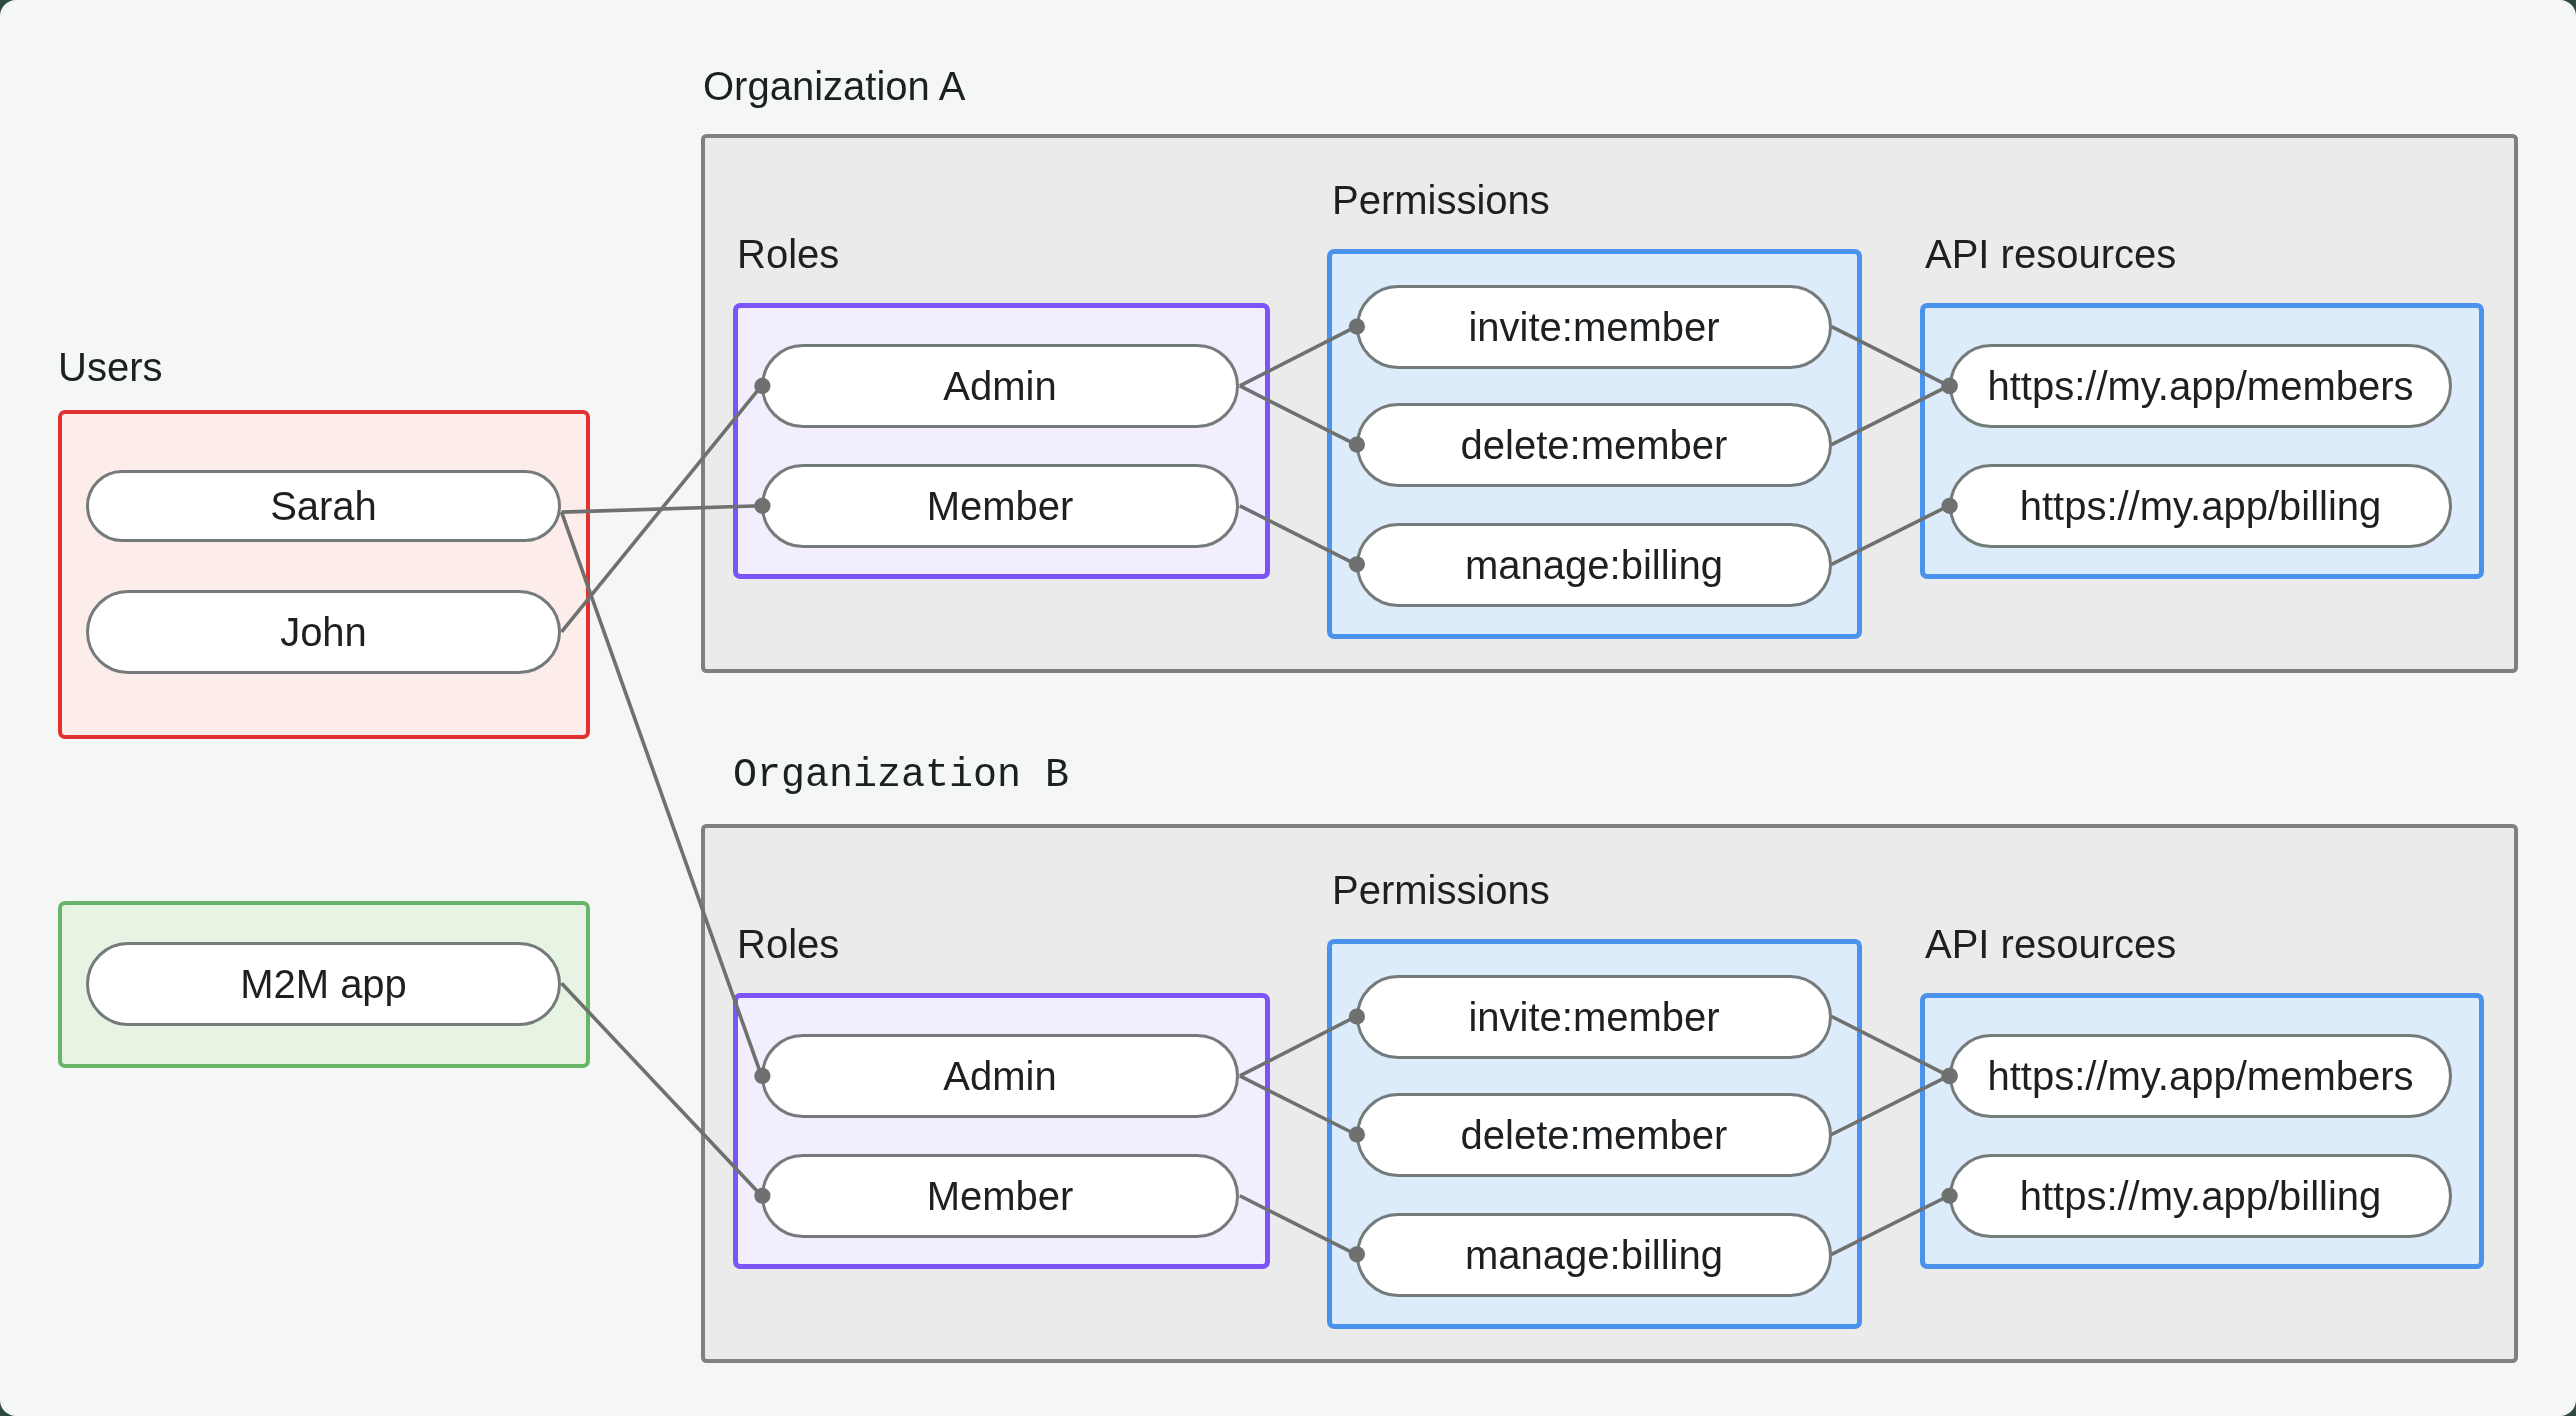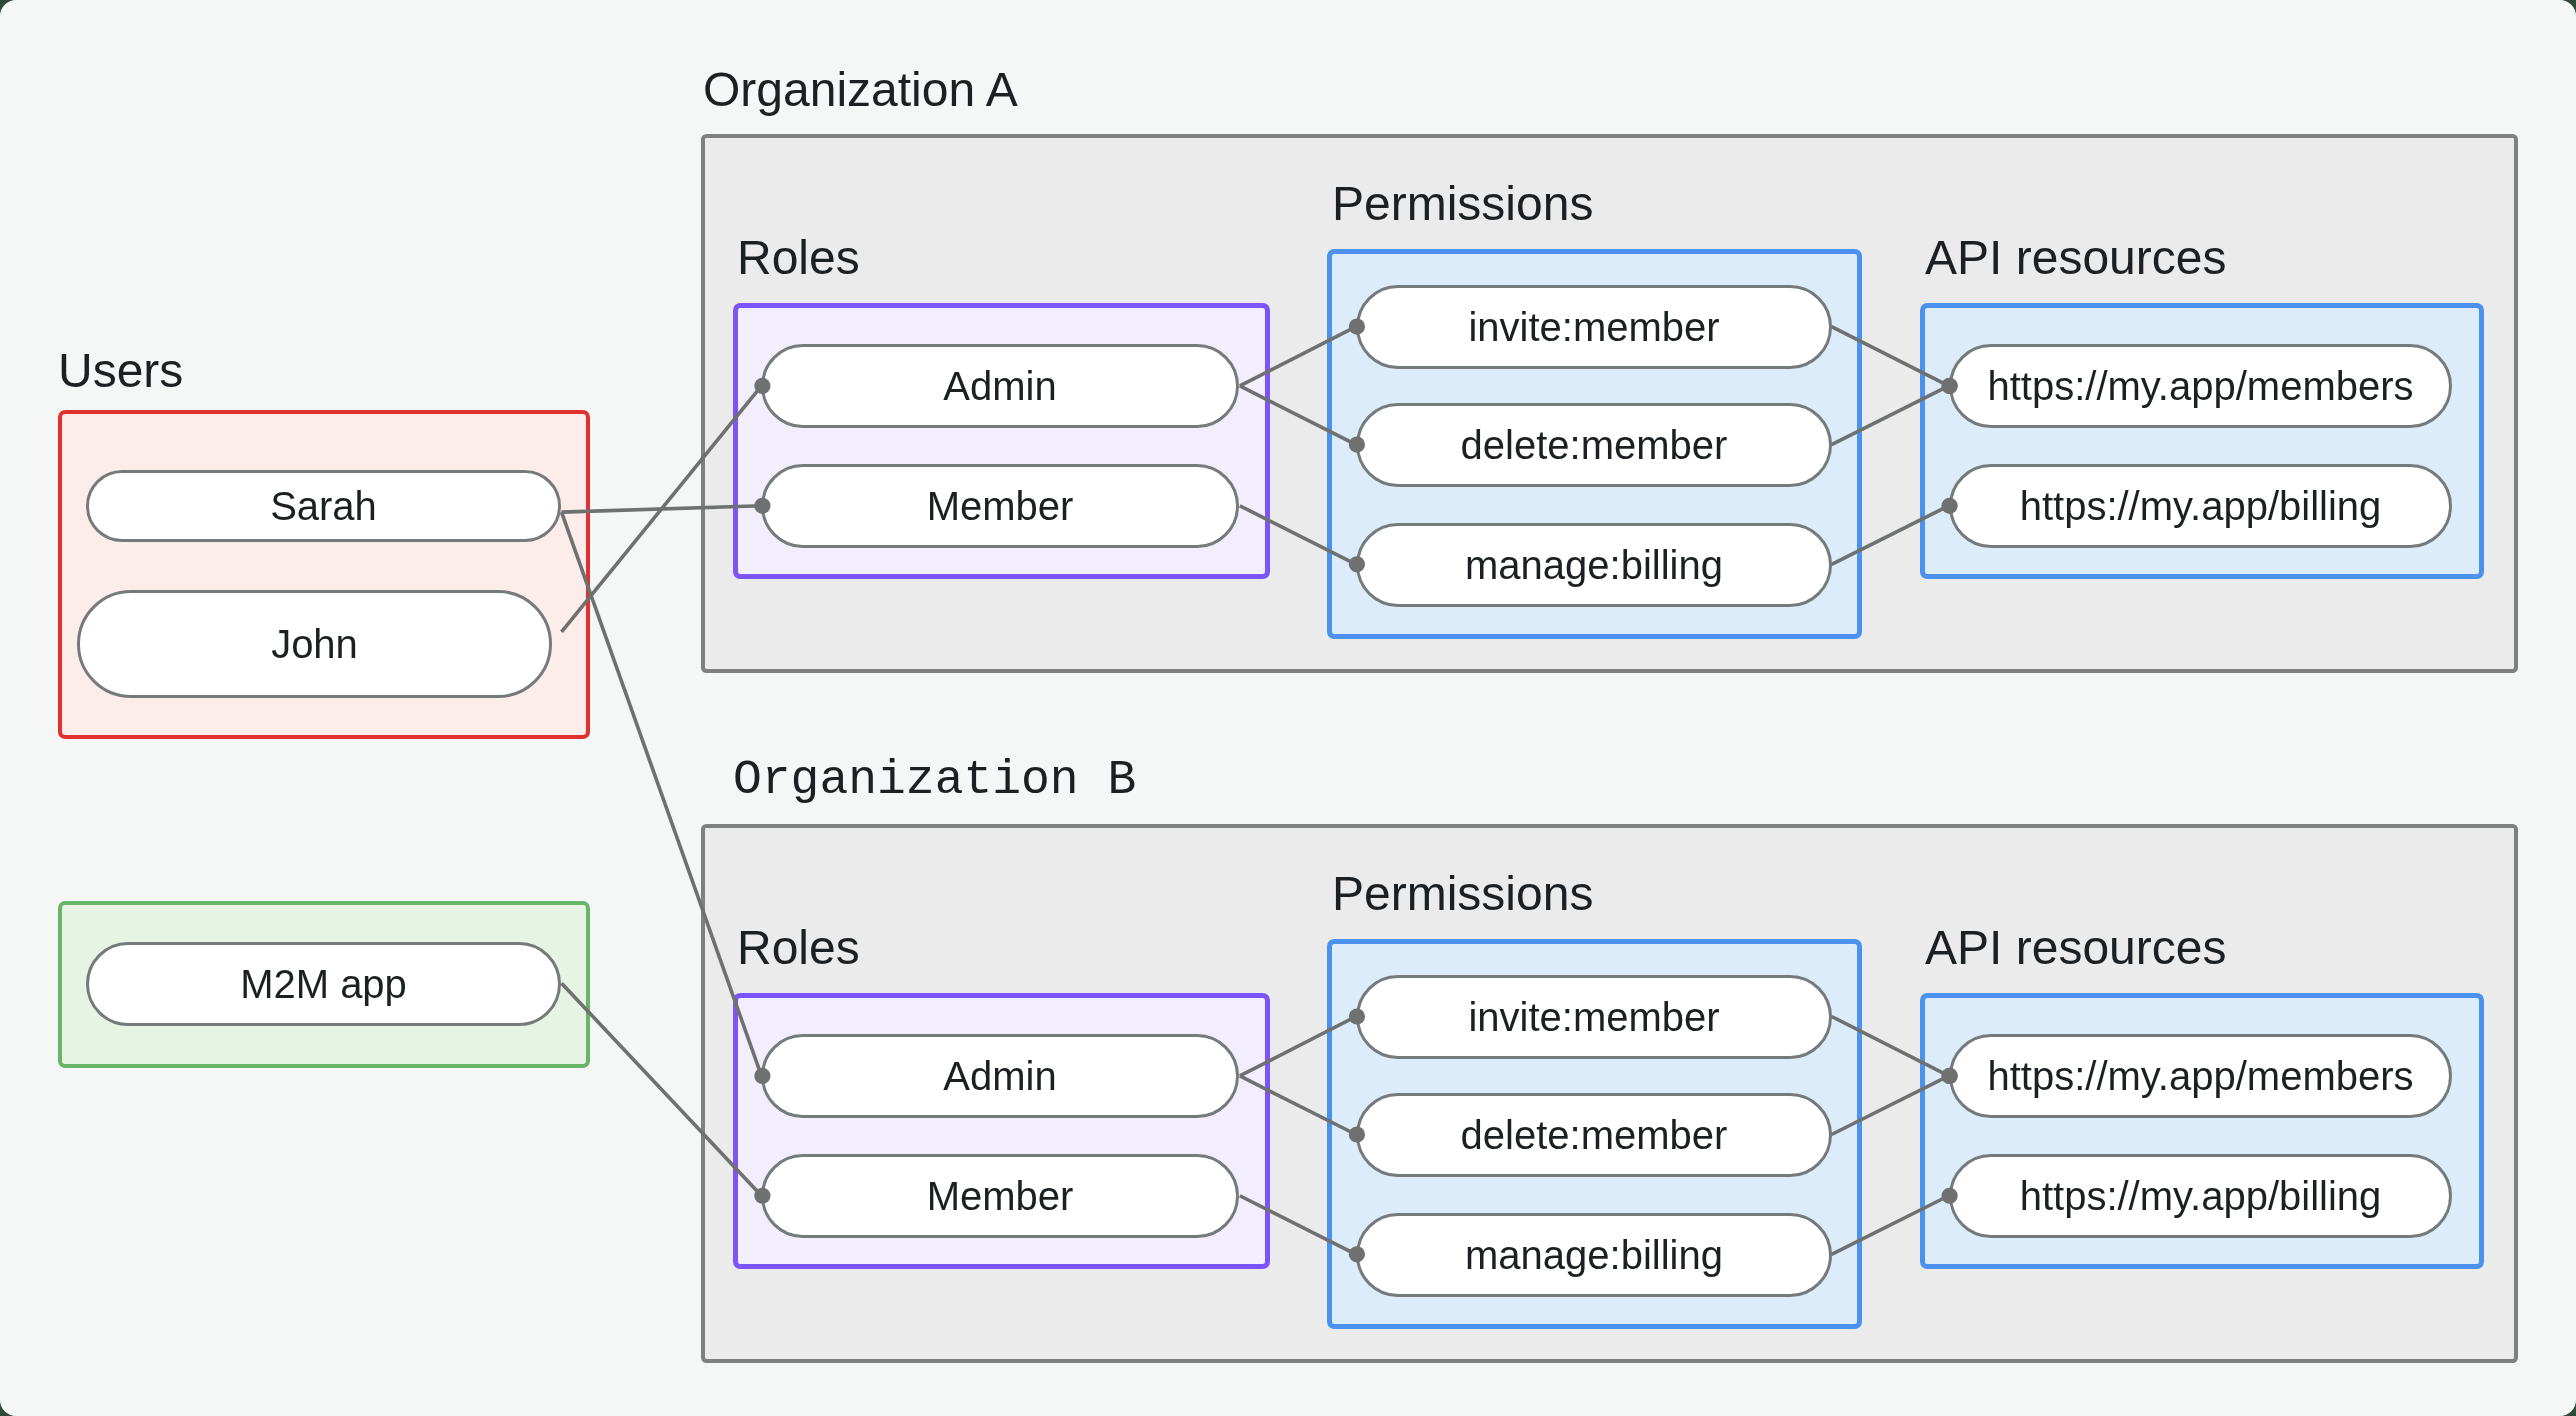--- a/index.html
+++ b/index.html
@@ -7,21 +7,21 @@
     position:relative;
     width:2576px;height:1416px;
     background:#f5f7f6;
     border-radius:16px;
     overflow:hidden;
     font-family:"Liberation Sans","DejaVu Sans",sans-serif;
     color:#212426;
   }
   .group-label{
     position:absolute;
-    font-size:48px;
+    font-size:40px;
     font-weight:500;
     line-height:1;
     white-space:nowrap;
     color:#1d2022;
   }
   .box{position:absolute;box-sizing:border-box;}
   .box.users{background:#fcecea;border:4.5px solid #e03131;border-radius:7.2px;}
   .box.m2m{background:#e7f3e3;border:4.5px solid #68b569;border-radius:7.2px;}
   .box.org{background:#ebebeb;border:4.5px solid #7f8080;border-radius:5.4px;}
   .box.roles{background:#f2eefd;border:5.4px solid #7b55f7;border-radius:7.2px;}
@@ -64,21 +64,21 @@
   <div class="group-label" style="left:737px;top:234px;">Roles</div>
   <div class="group-label" style="left:1332px;top:180px;">Permissions</div>
   <div class="group-label" style="left:1925px;top:234px;">API resources</div>
 
   <div class="group-label" style="left:733px;top:756px;font-family:Liberation Mono, monospace;">Organization B</div>
   <div class="group-label" style="left:737px;top:924px;">Roles</div>
   <div class="group-label" style="left:1332px;top:870px;">Permissions</div>
   <div class="group-label" style="left:1925px;top:924px;">API resources</div>
 
   <div class="pill" style="left:86px;top:470px;width:475px;height:72px;">Sarah</div>
-  <div class="pill" style="left:77px;top:590px;width:475px;height:108px;">John</div>
+  <div class="pill" style="left:86px;top:590px;width:475px;height:84px;">John</div>
   <div class="pill" style="left:86px;top:942px;width:475px;height:84px;">M2M app</div>
 
   <div class="pill" style="left:761px;top:344px;width:478px;height:84px;">Admin</div>
   <div class="pill" style="left:761px;top:464px;width:478px;height:84px;">Member</div>
   <div class="pill" style="left:1356px;top:285px;width:476px;height:84px;">invite:member</div>
   <div class="pill" style="left:1356px;top:403px;width:476px;height:84px;">delete:member</div>
   <div class="pill" style="left:1356px;top:523px;width:476px;height:84px;">manage:billing</div>
   <div class="pill" style="left:1949px;top:344px;width:503px;height:84px;">https://my.app/members</div>
   <div class="pill" style="left:1949px;top:464px;width:503px;height:84px;">https://my.app/billing</div>
 

